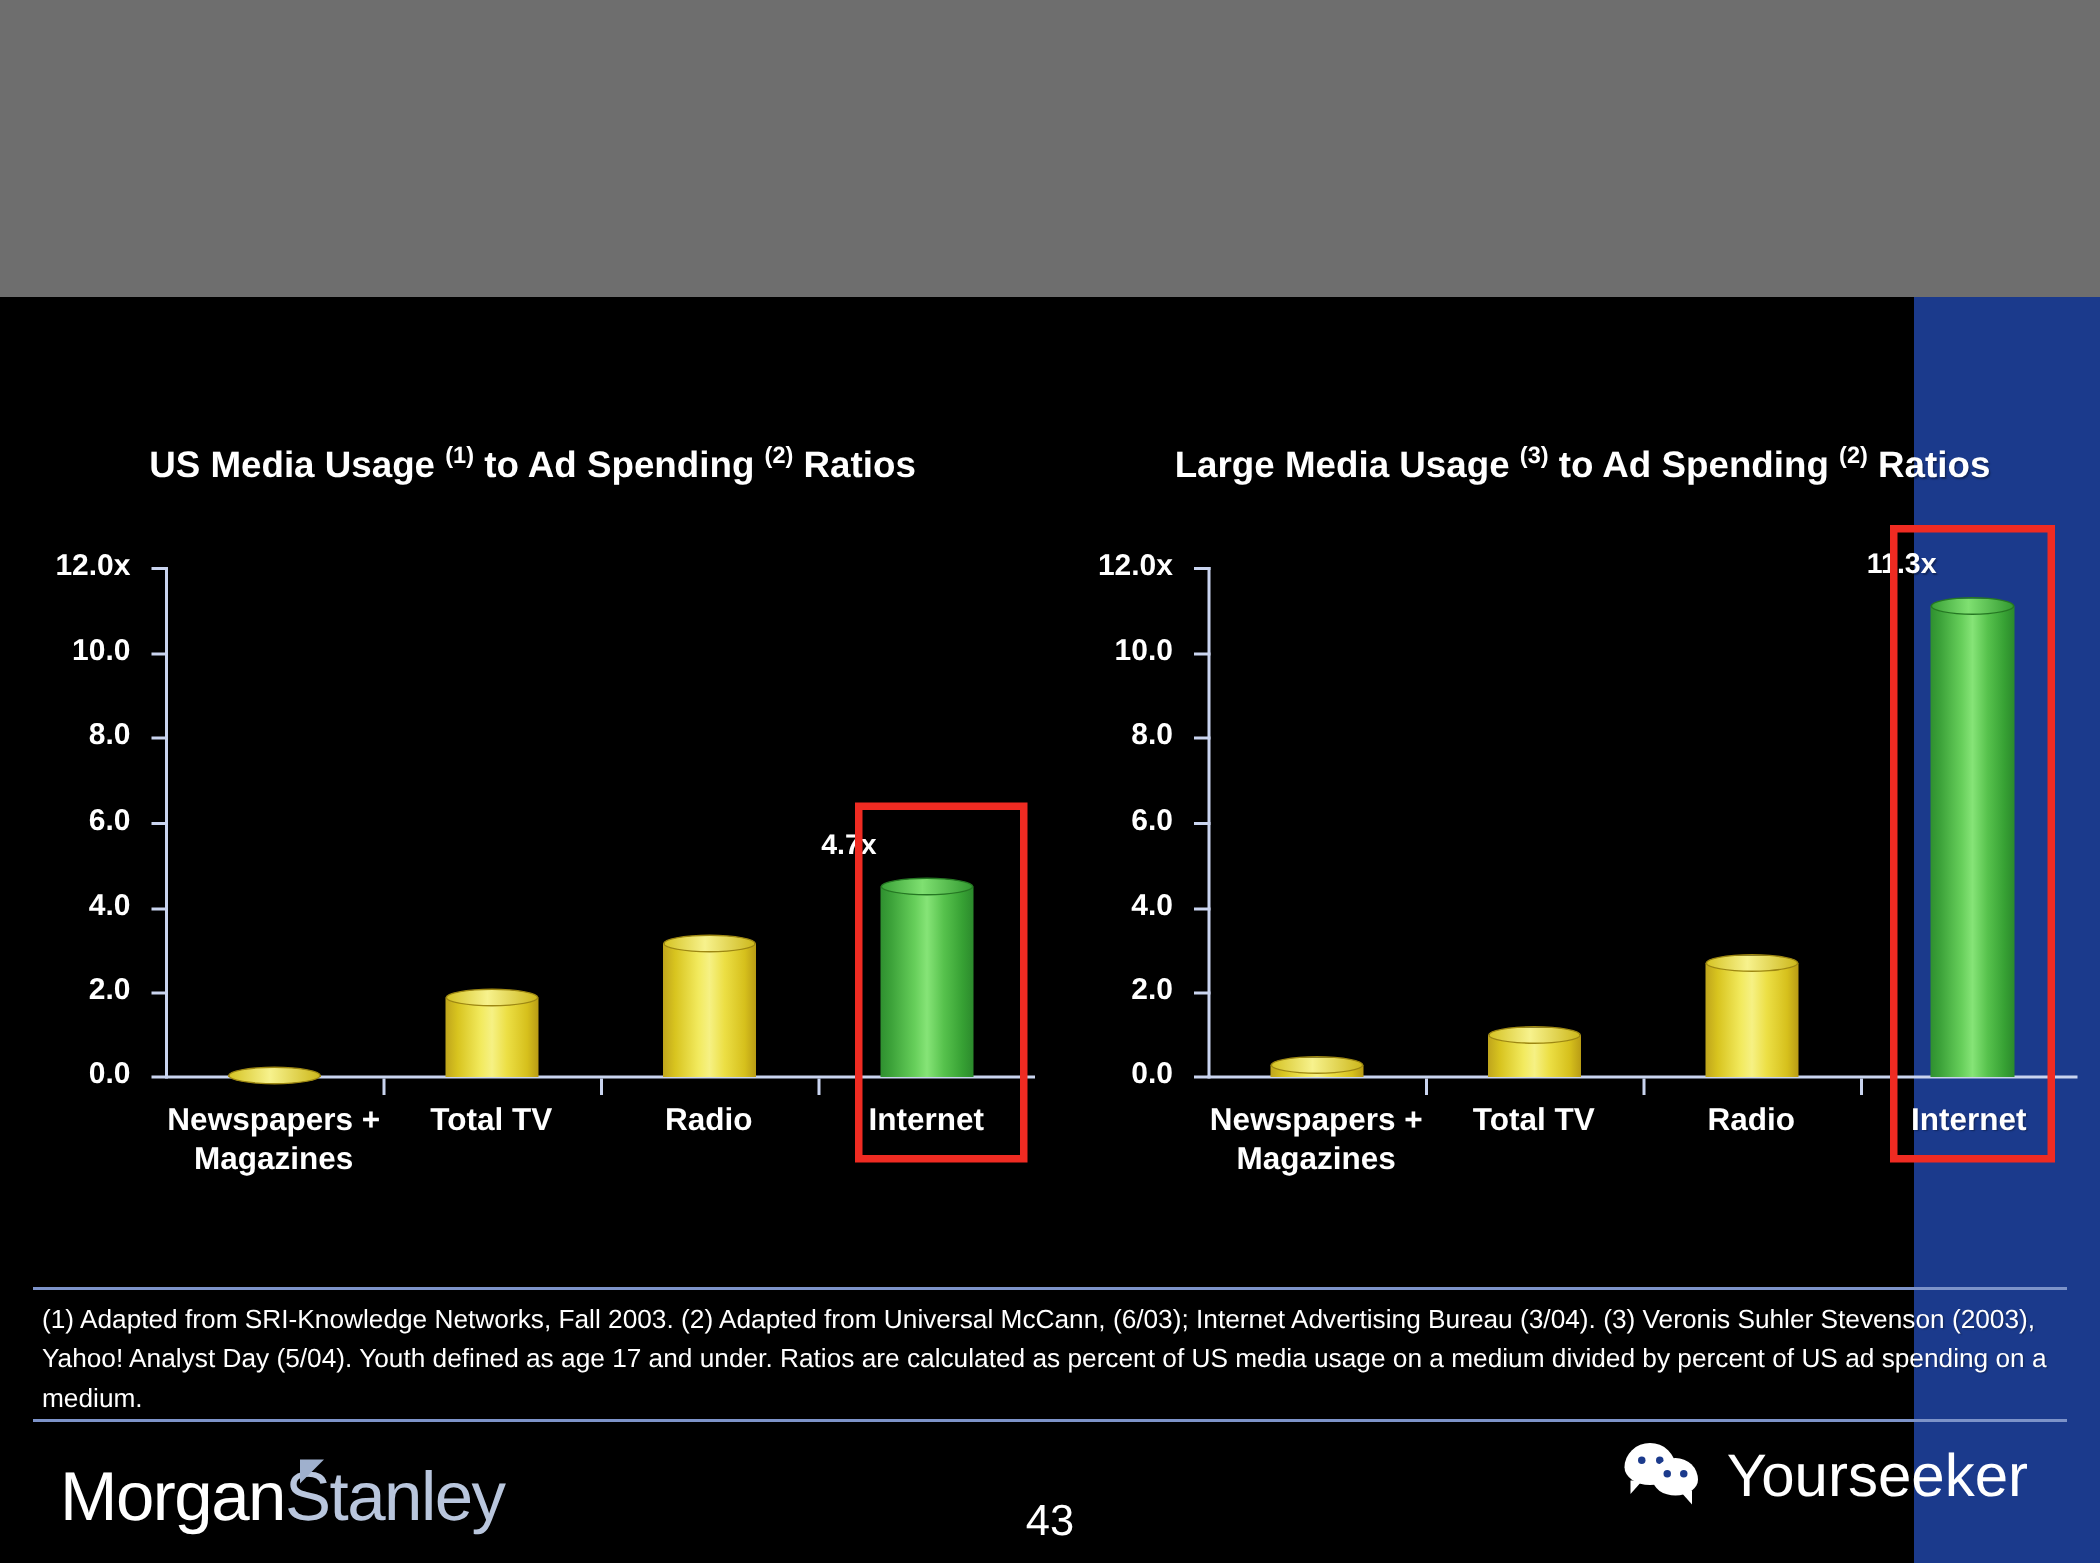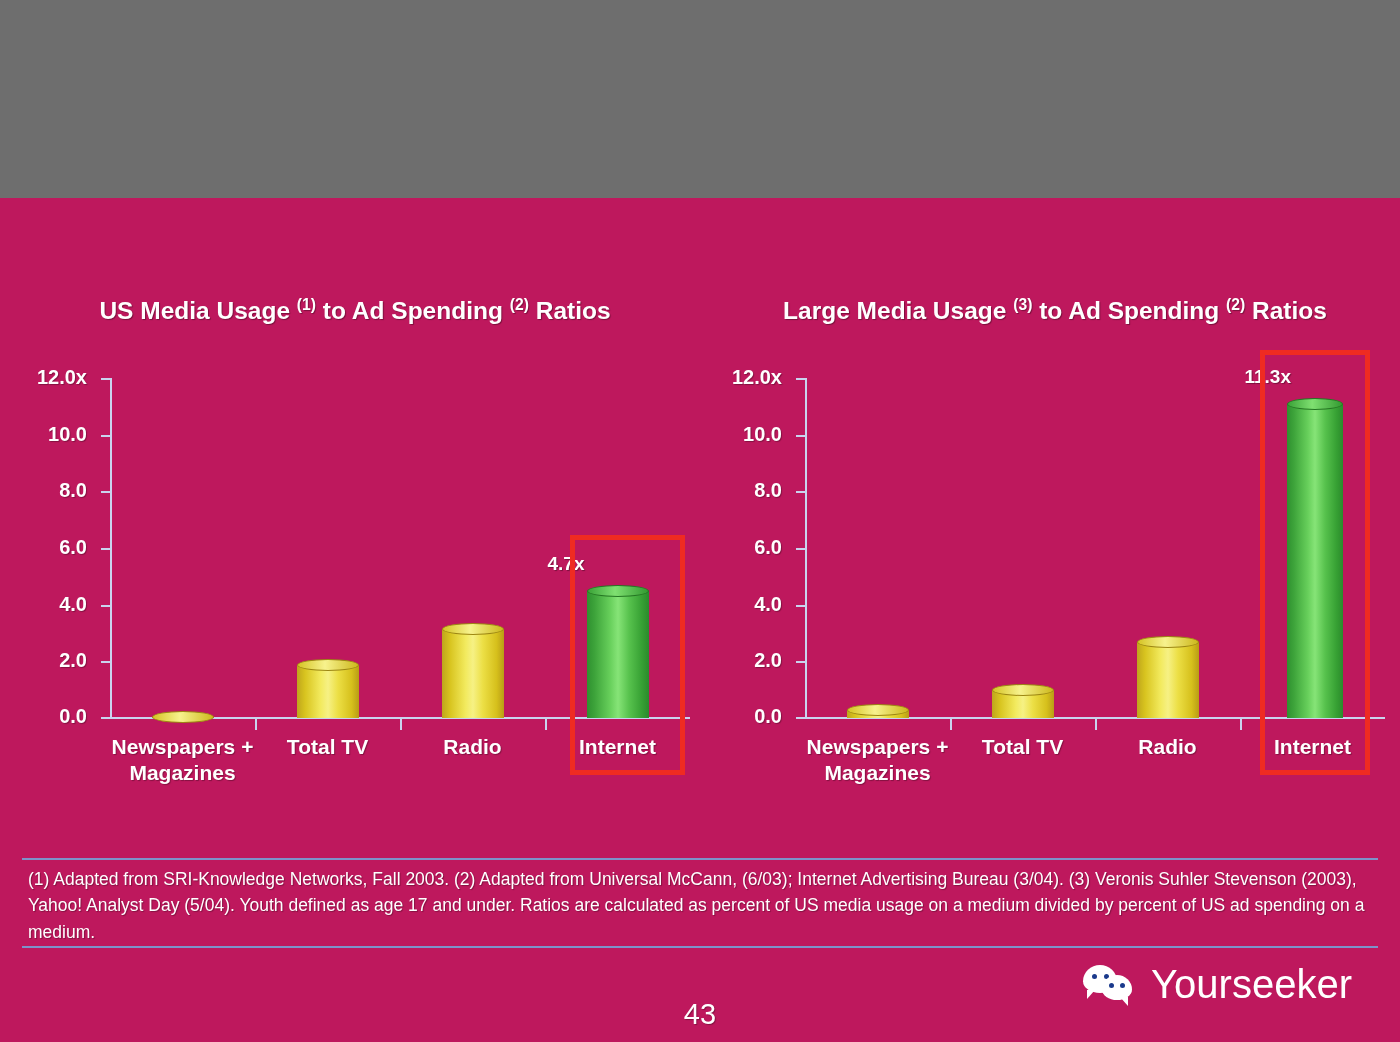--- a/index.html
+++ b/index.html
@@ -36,23 +36,23 @@
     line-height: 1.05;
     color: #ffffff;
     letter-spacing: 0.2px;
     white-space: nowrap;
   }
 
   
   .body-area {
     position: absolute;
     left: 0; top: 198px;
-    width: 1400px;
+    width: 1276px;
     height: 844px;
-    background: #be185d;
+    background: #000000;
   }
 
   .chart-panel {
     position: absolute;
     top: 0;
     height: 640px;
   }
   #panel-left  { left: 0px;   width: 710px; }
   #panel-right { left: 710px; width: 690px; }
 
@@ -246,21 +246,21 @@
     font-size: 29px;
     font-weight: normal;
     color: #ffffff;
     text-shadow: 1px 1px 1px rgba(0,0,0,0.3);
   }
   .watermark {
     position: absolute;
     right: 48px;
     top: 4px;
     display: flex;
-    align-items: center;
+    align-items: flex-start;
     gap: 14px;
   }
   .wechat-icon { position: relative; width: 54px; height: 40px; }
   .bubble-a {
     position: absolute; left: 0; top: 0;
     width: 34px; height: 28px;
     background: #ffffff;
     border-radius: 50% 50% 50% 50% / 58% 58% 42% 42%;
   }
   .bubble-a::after {
@@ -428,20 +428,24 @@
 
         <div class="highlight-box" style="left:455px;top:-28px;width:110px;height:425px"></div>
       </div>
     </div>
 
     <div class="footnote-rule" id="rule-top"></div>
     <div class="footnote">(1) Adapted from SRI-Knowledge Networks, Fall 2003.  (2) Adapted from Universal McCann, (6/03); Internet Advertising Bureau (3/04). (3) Veronis Suhler Stevenson (2003), Yahoo! Analyst Day (5/04).  Youth defined as age 17 and under.  Ratios are calculated as percent of US media usage on a medium divided by percent of US ad spending on a medium.</div>
     <div class="footnote-rule" id="rule-bottom"></div>
 
     <div class="footer">
+      <div class="ms-logo">
+        <span class="ms-morgan">Morgan</span><span class="ms-stanley">Stanley</span>
+        <span class="ms-mark"></span>
+      </div>
 
       <div class="page-number">43</div>
 
       <div class="watermark">
         <span class="wechat-icon">
           <span class="bubble-a">
             <span class="eye" style="left:9px;top:9px"></span>
             <span class="eye" style="left:21px;top:9px"></span>
           </span>
           <span class="bubble-b">

